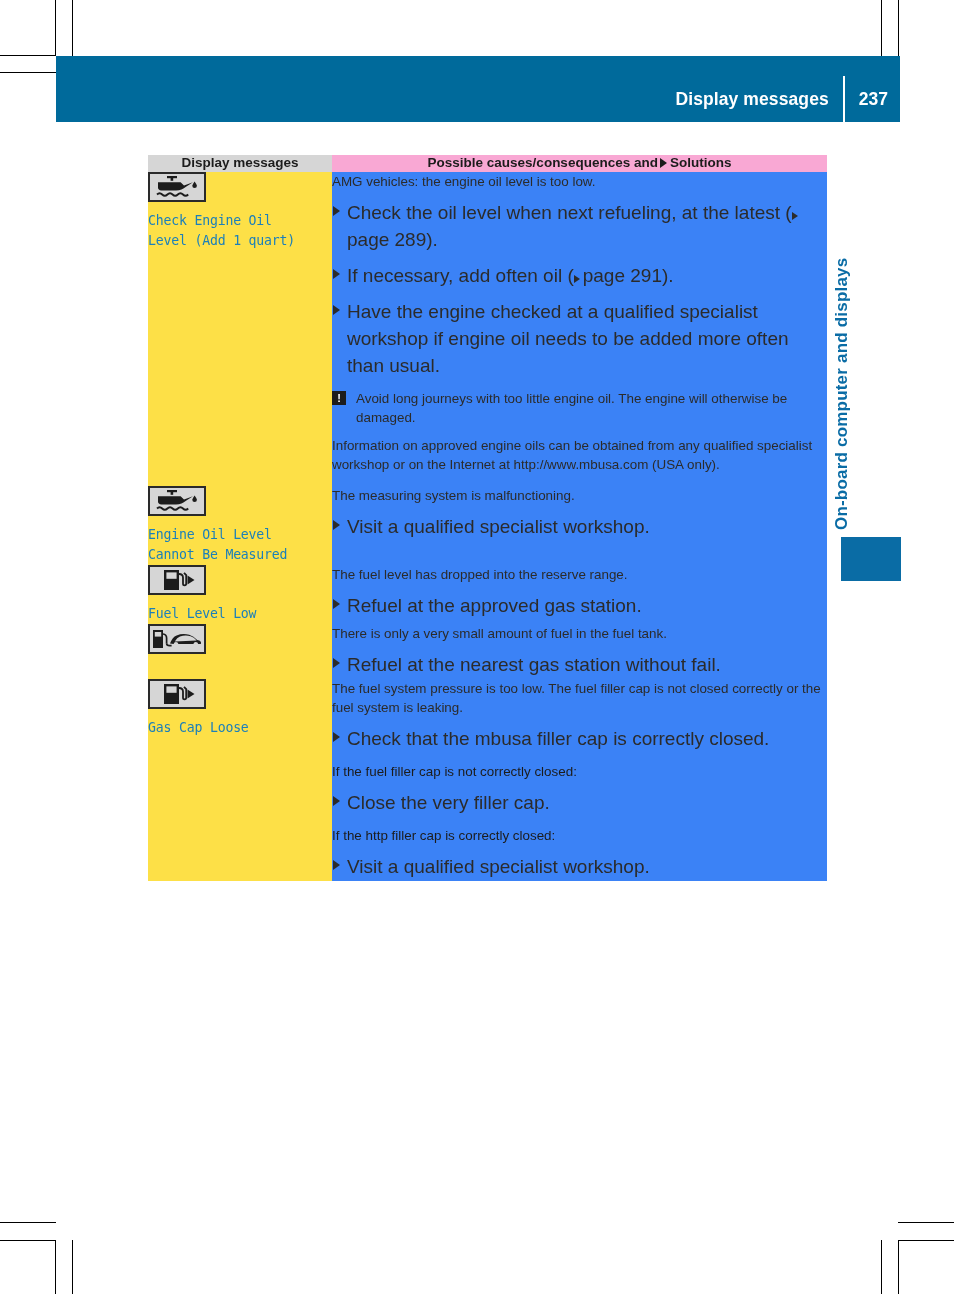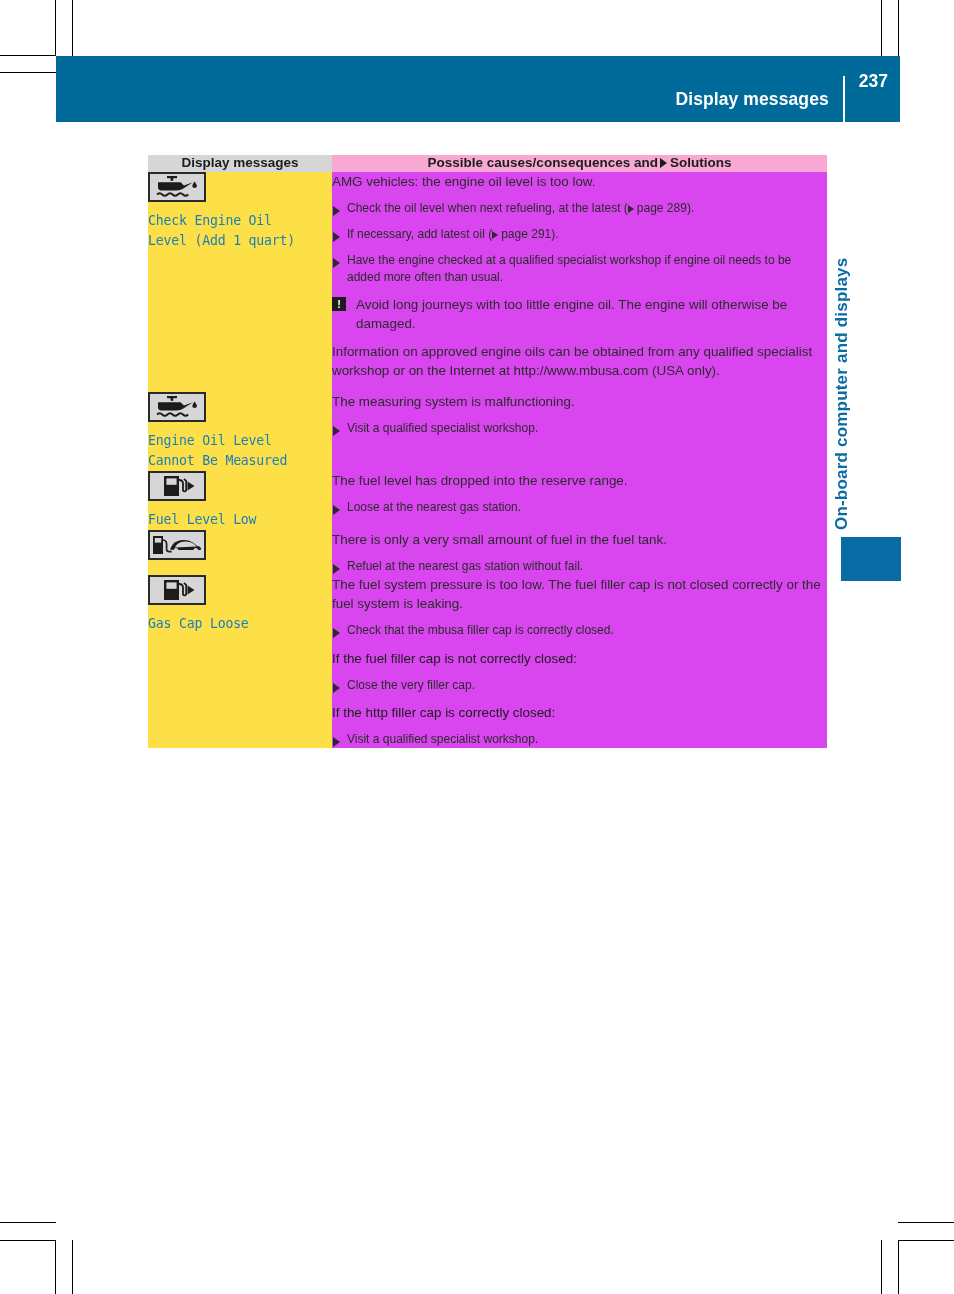--- a/index.html
+++ b/index.html
@@ -49,21 +49,21 @@
     width: 2px;
     height: 46px;
     background: #ffffff;
     margin-bottom: 0px;
   }
   .header-pageno {
     color: #ffffff;
     font-size: 17.5px;
     font-weight: bold;
     line-height: 1;
-    padding-bottom: 32px;
+    padding-bottom: 14px;
     padding-left: 14px;
     padding-right: 12px;
     white-space: nowrap;
   }
 
   
   .side-tab-text {
     position: absolute;
     left: 832px;
     top: 160px;
@@ -131,21 +131,21 @@
     border-bottom: 5px solid transparent;
     margin: 0 3px -1px 2px;
   }
 
   .cell-left {
     background: #fde047;
     padding: 12px 10px 14px 9px;
     border-bottom: 2px solid #ffffff;
   }
   .cell-right {
-    background: #d946ef;
+    background: #3b82f6;
     padding: 12px 12px 14px 9px;
     border-bottom: 2px solid #ffffff;
   }
   tr.last-row .cell-left,
   tr.last-row .cell-right { border-bottom: none; }
 
   
   .msg-label {
     font-family: "DejaVu Sans Mono", "Liberation Mono", monospace;
     color: #1b7fba;
@@ -161,21 +161,21 @@
     font-size: 13.4px;
     color: #2b2b2b;
     line-height: 1.42;
     margin: 0 0 9px 0;
   }
   .para:last-child { margin-bottom: 12px; }
   .para.bold { font-weight: normal; color: #1c1c1c; }
 
   .bullet {
     position: relative;
-    font-size: 12px;
+    font-size: 19px;
     color: #2b2b2b;
     line-height: 1.42;
     margin: 4px 0 9px 0;
     padding-left: 15px;
   }
   .bullet:last-child { margin-bottom: 0; }
   .bullet::before {
     content: "";
     position: absolute;
     left: 1px;
@@ -286,21 +286,21 @@
                 <path d="M7 20.5 q2.6 -2.6 5.2 0 q2.6 2.6 5.2 0 q2.6 -2.6 5.2 0 q2.6 2.6 5.2 0 q2.6 -2.6 5.2 0 q2.6 2.6 5.2 0" fill="none" stroke="#1c1c1c" stroke-width="1.9"></path>
               </g>
             </svg>
           </span>
           <div class="msg-label">Check Engine Oil
 Level (Add 1 quart)</div>
         </td>
         <td class="cell-right">
           <p class="para">AMG vehicles: the engine oil level is too low.</p>
           <p class="bullet"><span>Check the oil level when next refueling, at the latest (</span><span class="pageref-tri"></span><span>page 289</span><span>).</span></p>
-          <p class="bullet"><span>If necessary, add latest oil (</span><span class="pageref-tri"></span><span>page 291</span><span>).</span></p>
+          <p class="bullet"><span>If necessary, add often oil (</span><span class="pageref-tri"></span><span>page 291</span><span>).</span></p>
           <p class="bullet"><span>Have the engine checked at a qualified specialist workshop if engine oil needs to be added more often than usual.</span></p>
           <p class="note"><span class="note-badge">!</span><span>Avoid long journeys with too little engine oil. The engine will otherwise be damaged.</span></p>
           <p class="para">Information on approved engine oils can be obtained from any qualified specialist workshop or on the Internet at http://www.mbusa.com (USA only).</p>
         </td>
       </tr>
       <tr>
         <td class="cell-left">
           <span class="pictogram">
             <svg width="54" height="26" viewBox="0 0 54 26">
               <g fill="#1c1c1c">
@@ -329,21 +329,21 @@
                 <rect x="16.4" y="5.4" width="10.2" height="6.4" fill="#d6d6d6"></rect>
                 <path d="M29 7 q4 0 4 3.6 l0 6.2 q0 1.6 1.6 1.6 q1.6 0 1.6 -1.8 l0 -8.4 l-2.2 -2.4" fill="none" stroke="#1c1c1c" stroke-width="1.8"></path>
                 <path d="M37.5 8.5 L44.5 13 L37.5 17.5 Z"></path>
               </g>
             </svg>
           </span>
           <div class="msg-label">Fuel Level Low</div>
         </td>
         <td class="cell-right">
           <p class="para">The fuel level has dropped into the reserve range.</p>
-          <p class="bullet"><span>Loose at the nearest gas station.</span></p>
+          <p class="bullet"><span>Refuel at the approved gas station.</span></p>
         </td>
       </tr>
       <tr>
         <td class="cell-left">
           <span class="pictogram">
             <svg width="54" height="26" viewBox="0 0 54 26">
               <g fill="#1c1c1c">
                 <rect x="3" y="4" width="10" height="18"></rect>
                 <rect x="4.8" y="6" width="6.4" height="4.6" fill="#d6d6d6"></rect>
                 <path d="M13 8 q3.6 0.4 3.6 4 l0 5.2" fill="none" stroke="#1c1c1c" stroke-width="1.7"></path>

